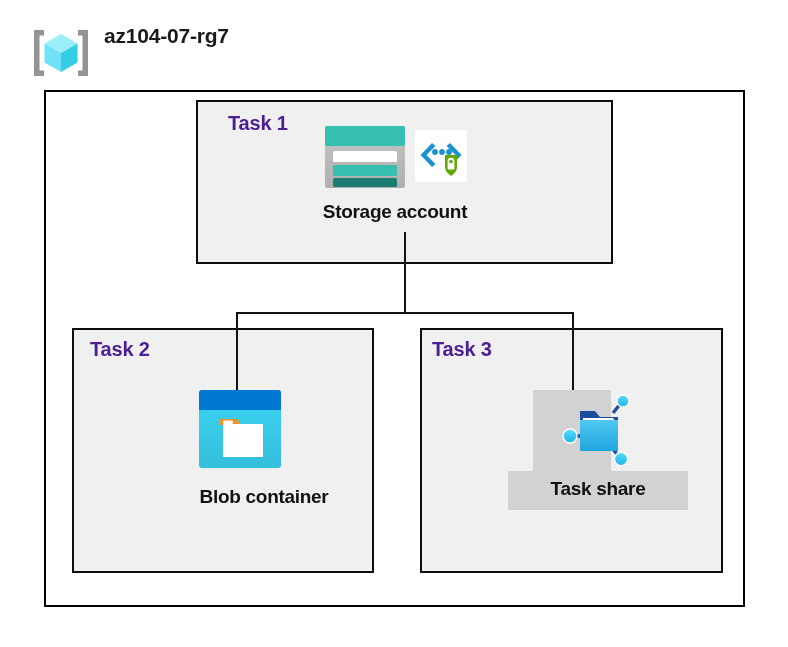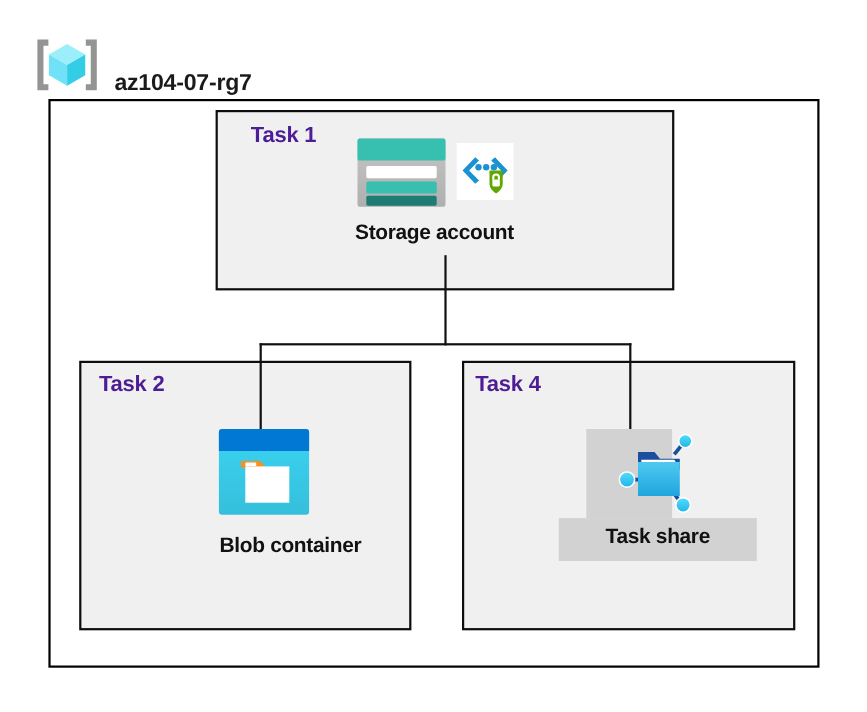--- a/index.html
+++ b/index.html
@@ -21,21 +21,21 @@
   }
 
   
   .rg-header {
     position: absolute;
     left: 30px;
     top: 24px;
     width: 320px;
     height: 64px;
     display: flex;
-    align-items: flex-end;
+    align-items: flex-start;
   }
   .rg-icon {
     width: 62px;
     height: 58px;
     flex: 0 0 auto;
     display: block;
   }
   .rg-title {
     margin-left: 12px;
     font-size: 21px;
@@ -185,21 +185,21 @@
   <div class="task-box" id="task-2-box"></div>
   <div class="task-box" id="task-3-box"></div>
 
   <div class="connector" id="conn-stem"></div>
   <div class="connector" id="conn-bar"></div>
   <div class="connector" id="conn-drop-left"></div>
   <div class="connector" id="conn-drop-right"></div>
 
   <div class="task-label" id="task-1-label">Task 1</div>
   <div class="task-label" id="task-2-label">Task 2</div>
-  <div class="task-label" id="task-3-label">Task 4</div>
+  <div class="task-label" id="task-3-label">Task 3</div>
 
   <div class="node" id="node-storage">
     <div class="icon-row">
       <span>
         <svg viewBox="0 0 84 72" width="84" height="72" aria-hidden="true">
           <defs>
             <linearGradient id="sagray" x1="0" y1="0" x2="0" y2="1">
               <stop offset="0" stop-color="#C6C6C6"></stop>
               <stop offset="1" stop-color="#AFAFAF"></stop>
             </linearGradient>

